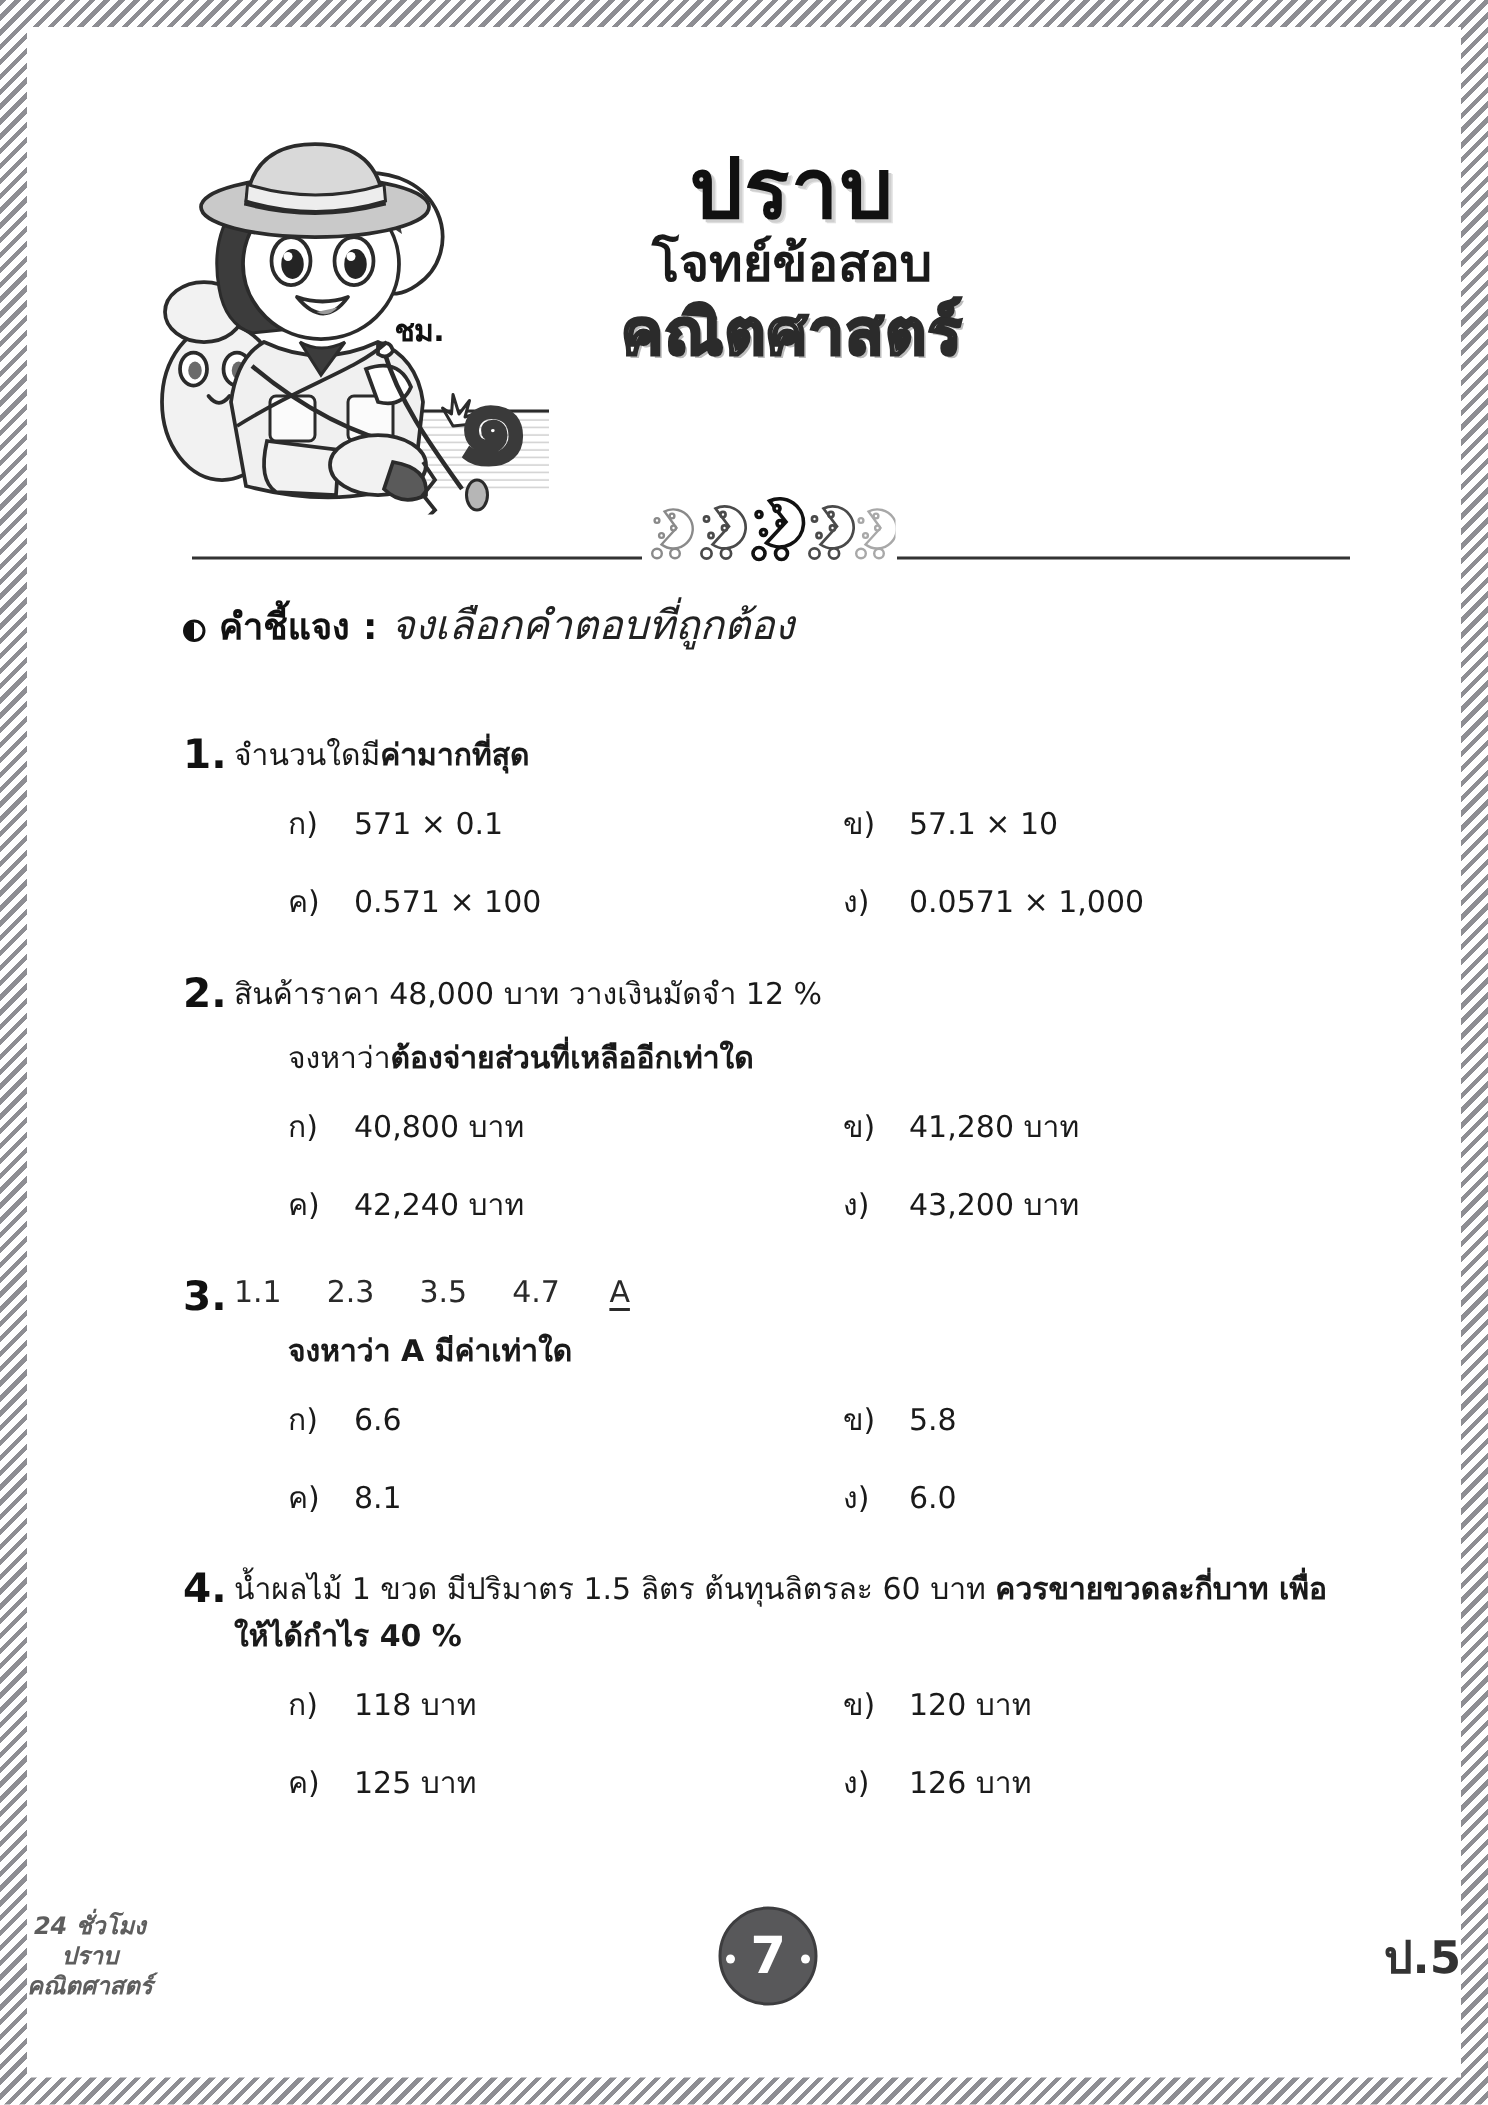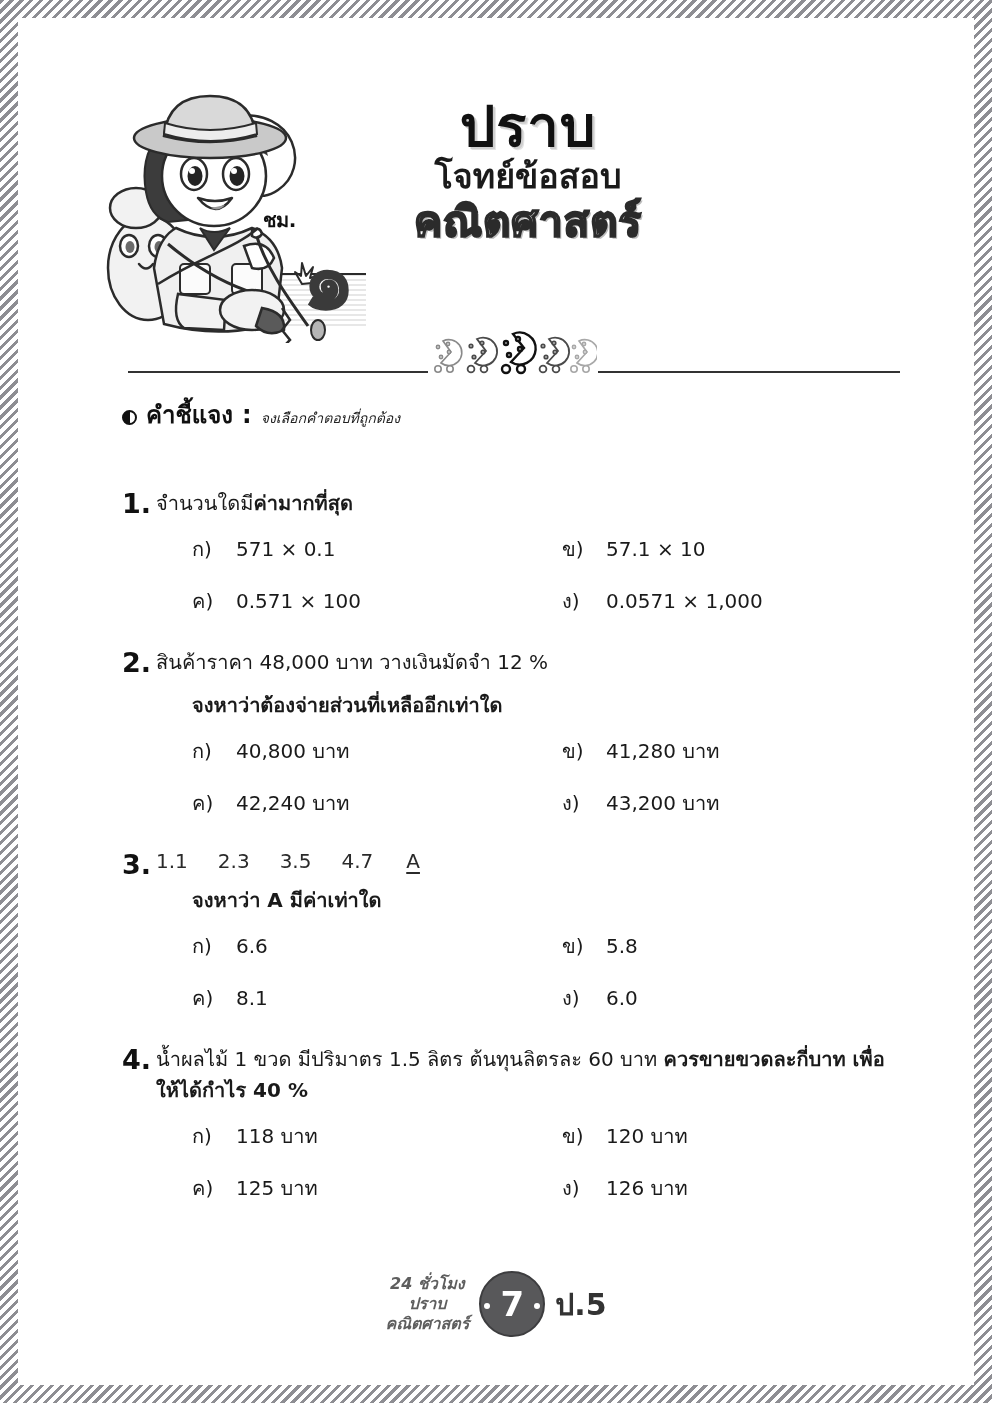--- a/index.html
+++ b/index.html
@@ -146,21 +146,21 @@
     font-size: 24px;
     font-weight: bold;
     color: #111;
   }
   .instr-colon {
     font-size: 24px;
     font-weight: bold;
     color: #111;
   }
   .instr-text {
-    font-size: 14px;
+    font-size: 27px;
     font-style: italic;
     color: #222;
   }
 
   
   .questions {
     position: absolute;
     left: 0; top: 470px;
     width: 100%;
   }
@@ -227,21 +227,21 @@
   }
   .choice-text { white-space: nowrap; }
 
   
   .footer {
     position: absolute;
     left: 0; bottom: 48px;
     width: 100%;
     display: flex;
     align-items: center;
-    justify-content: center;
+    justify-content: space-between;
     gap: 10px;
   }
   .footer-brand {
     text-align: center;
     font-size: 16px;
     font-style: italic;
     color: #5e5e5e;
     line-height: 1.25;
     font-weight: bold;
   }
@@ -442,21 +442,21 @@
         <div class="choice">
           <span class="choice-key">ง)</span>
           <span class="choice-text">0.0571 × 1,000</span>
         </div>
       </div>
     </div>
 
     <div class="q" style="margin-top:30px;">
       <div class="q-num">2.</div>
       <div class="q-stem">สินค้าราคา 48,000 บาท วางเงินมัดจำ 12 %</div>
-      <div class="q-stem2"><span style="font-weight:bold">จงหาว่า</span><span>ต้องจ่ายส่วนที่เหลืออีกเท่าใด</span></div>
+      <div class="q-stem2"><span style="font-weight:normal">จงหาว่า</span><span>ต้องจ่ายส่วนที่เหลืออีกเท่าใด</span></div>
       <div class="choices">
         <div class="choice">
           <span class="choice-key">ก)</span>
           <span class="choice-text">40,800 บาท</span>
         </div>
         <div class="choice">
           <span class="choice-key">ข)</span>
           <span class="choice-text">41,280 บาท</span>
         </div>
         <div class="choice">

